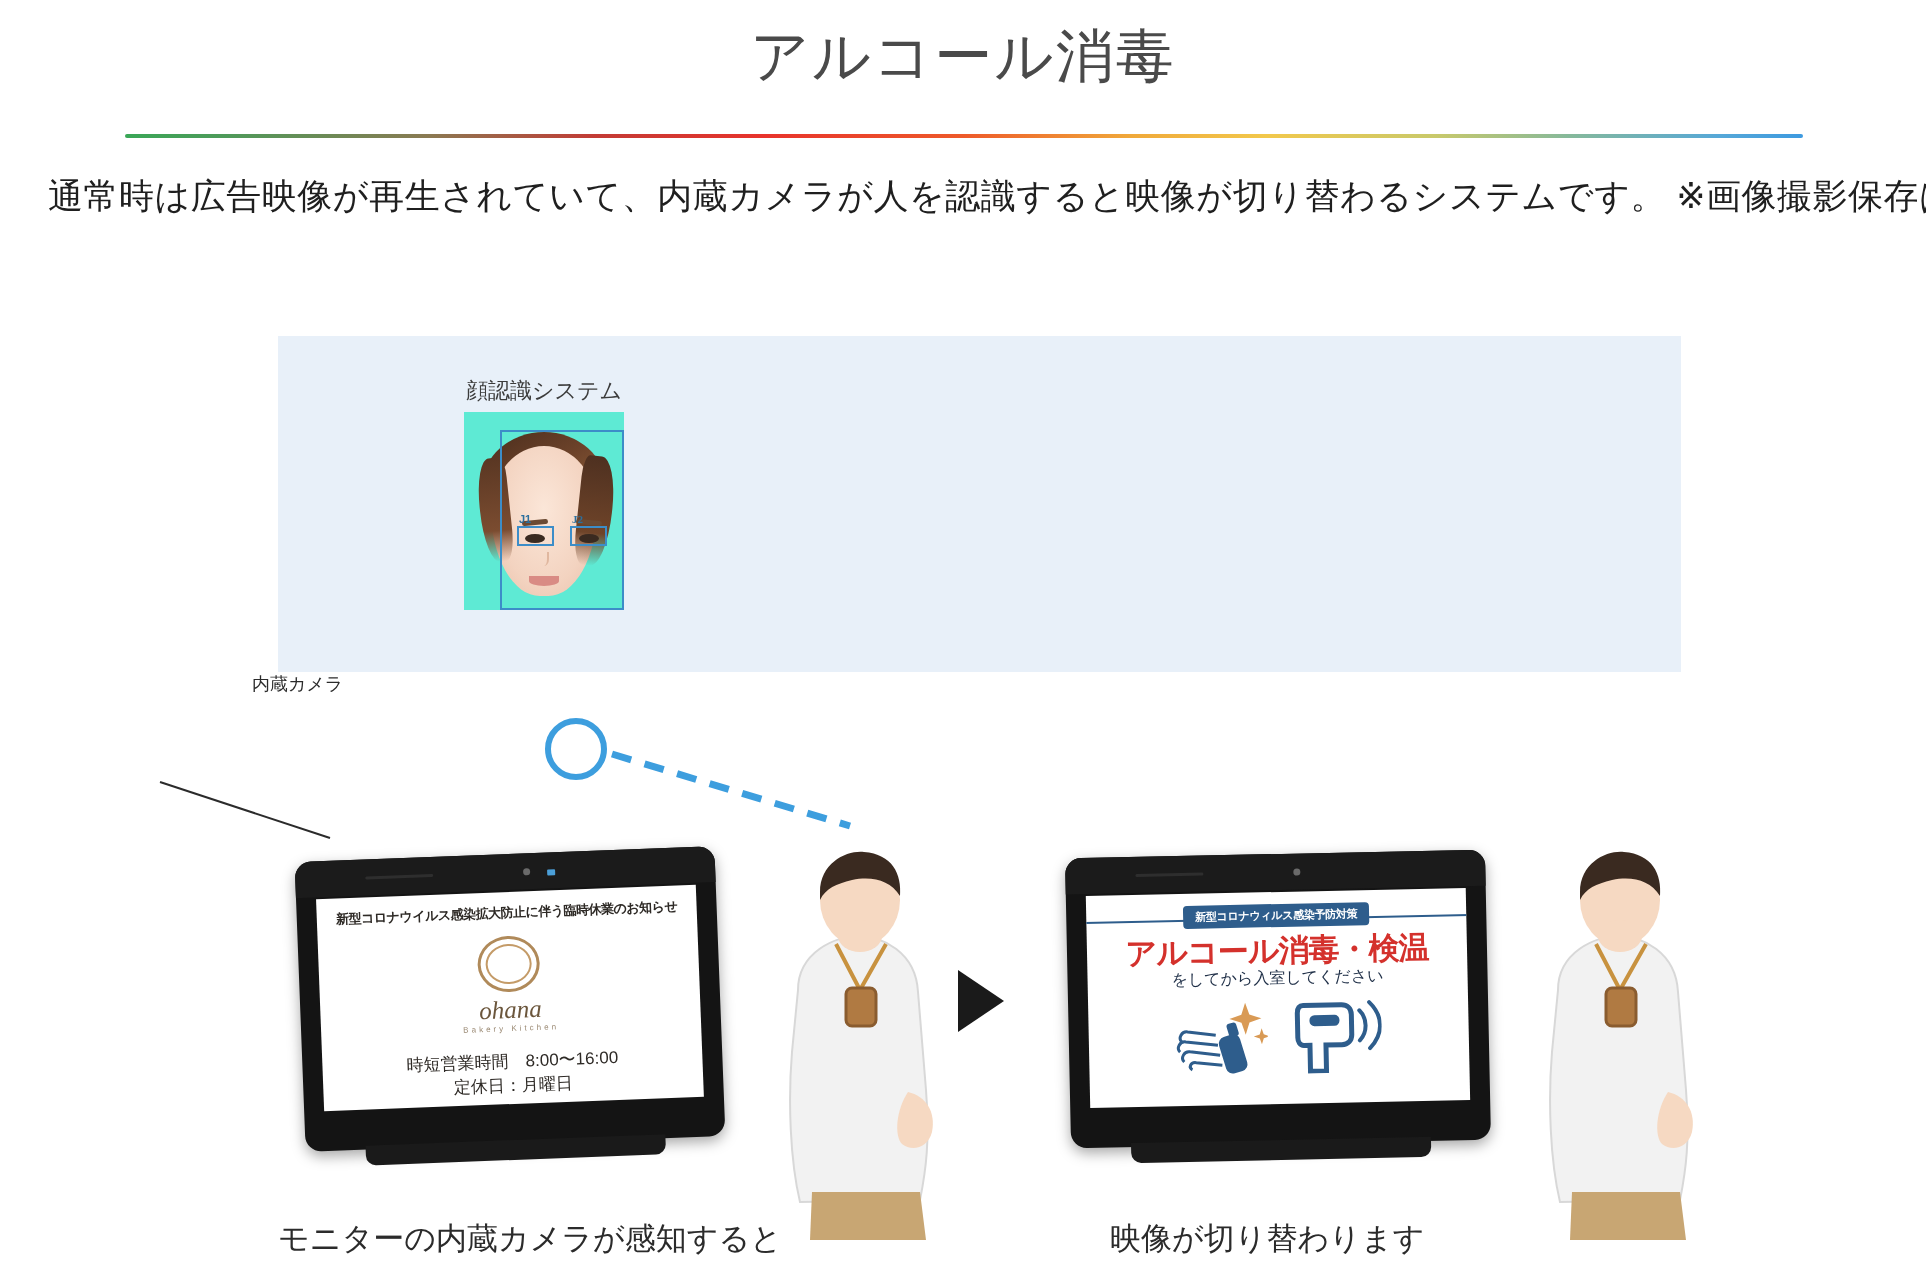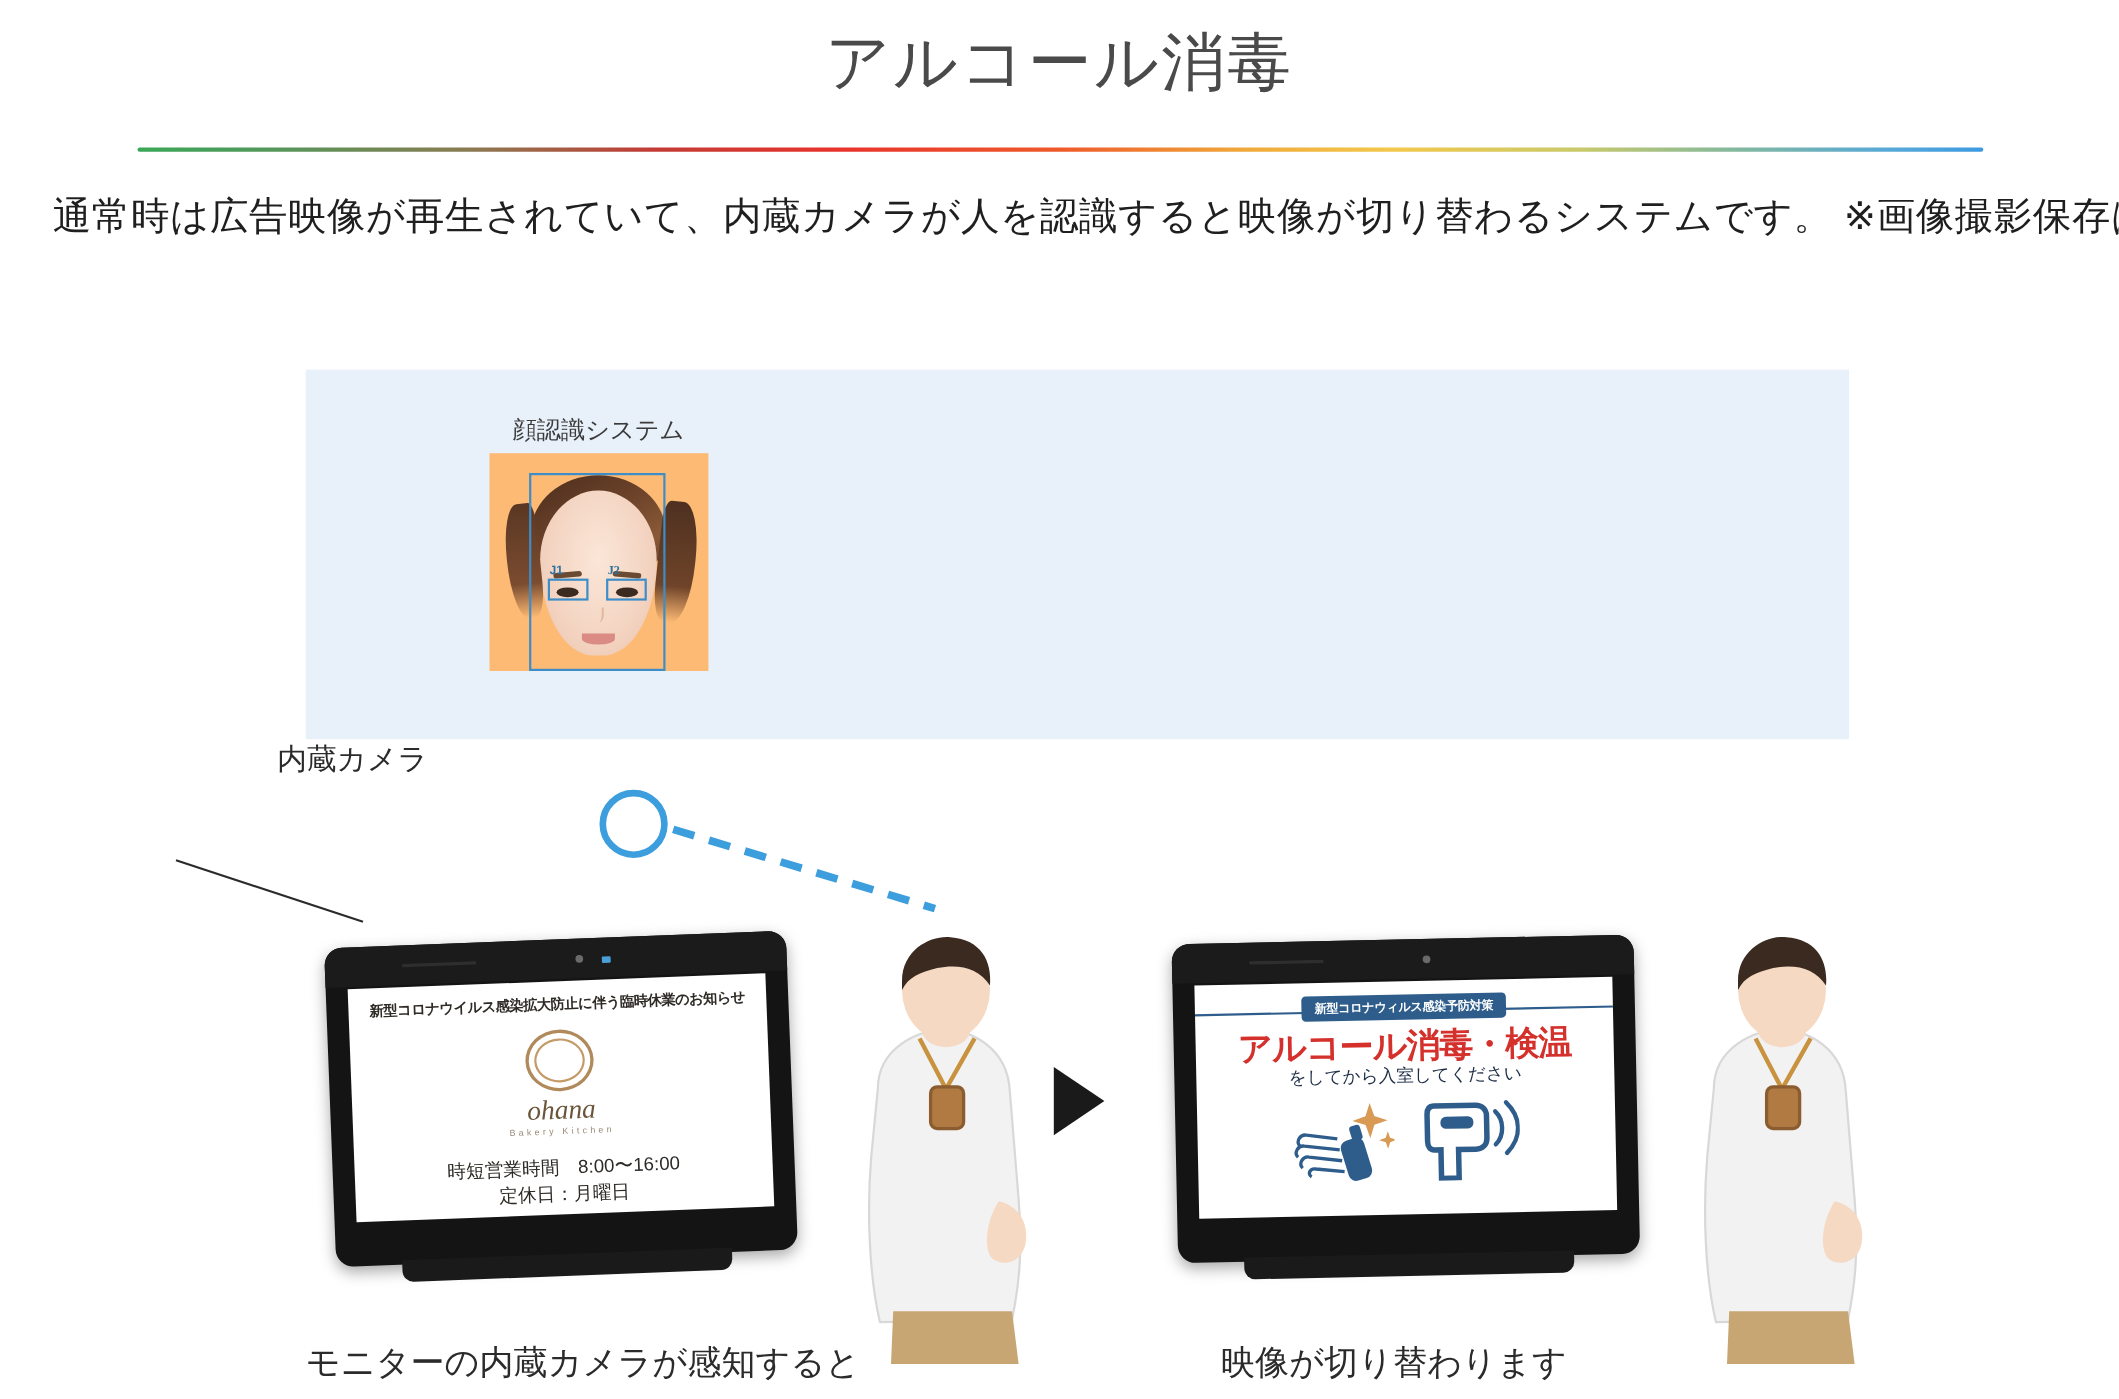--- a/index.html
+++ b/index.html
@@ -52,22 +52,22 @@
     padding-left:40px;
   }
   #face-block{
     position:absolute; left:166px; top:40px; width:200px;
   }
   #face-caption{
     font-size:22px; color:#3b3b3b; text-align:center;
     margin-bottom:6px; white-space:nowrap;
   }
   #face-photo{
-    position:relative; width:199px; height:198px;
-    background:#fdba74; margin:0 auto; overflow:hidden;
+    position:relative; width:160px; height:198px;
+    background:#5eead4; margin:0 auto; overflow:hidden;
   }
   .face-skin{
     position:absolute; left:50%; transform:translateX(-50%);
     top:34px; width:106px; height:150px;
     background:radial-gradient(ellipse at 50% 42%, #fbe6d8 0%, #f3d3c0 62%, #e8bfa9 100%);
     border-radius:50% 50% 46% 46% / 42% 42% 58% 58%;
   }
   .face-hair{
     position:absolute; left:50%; transform:translateX(-50%);
     top:20px; width:124px; height:92px;
@@ -218,21 +218,21 @@
     display:flex; justify-content:center; gap:26px; align-items:center;
   }
   .rs-topline{
     position:absolute; top:26px; left:-10px; right:-10px; height:2px;
     background:#2e5d8c;
   }
 
   
   #camera-callout{
     position:absolute; left:252px; top:-88px;
-    font-size:27px; color:#2b2b2b; white-space:nowrap;text-align:center;
+    font-size:18px; color:#2b2b2b; white-space:nowrap;text-align:center;
   }
   #callout-line{ position:absolute; left:0; top:0; width:700px; height:200px; pointer-events:none; }
   #camera-circle{
     position:absolute; left:545px; top:-42px; width:62px; height:62px;
     border:6px solid #3d9ede; border-radius:50%;
   }
 
   
   #detect-ray{ position:absolute; left:600px; top:-30px; width:420px; height:200px; }
 

